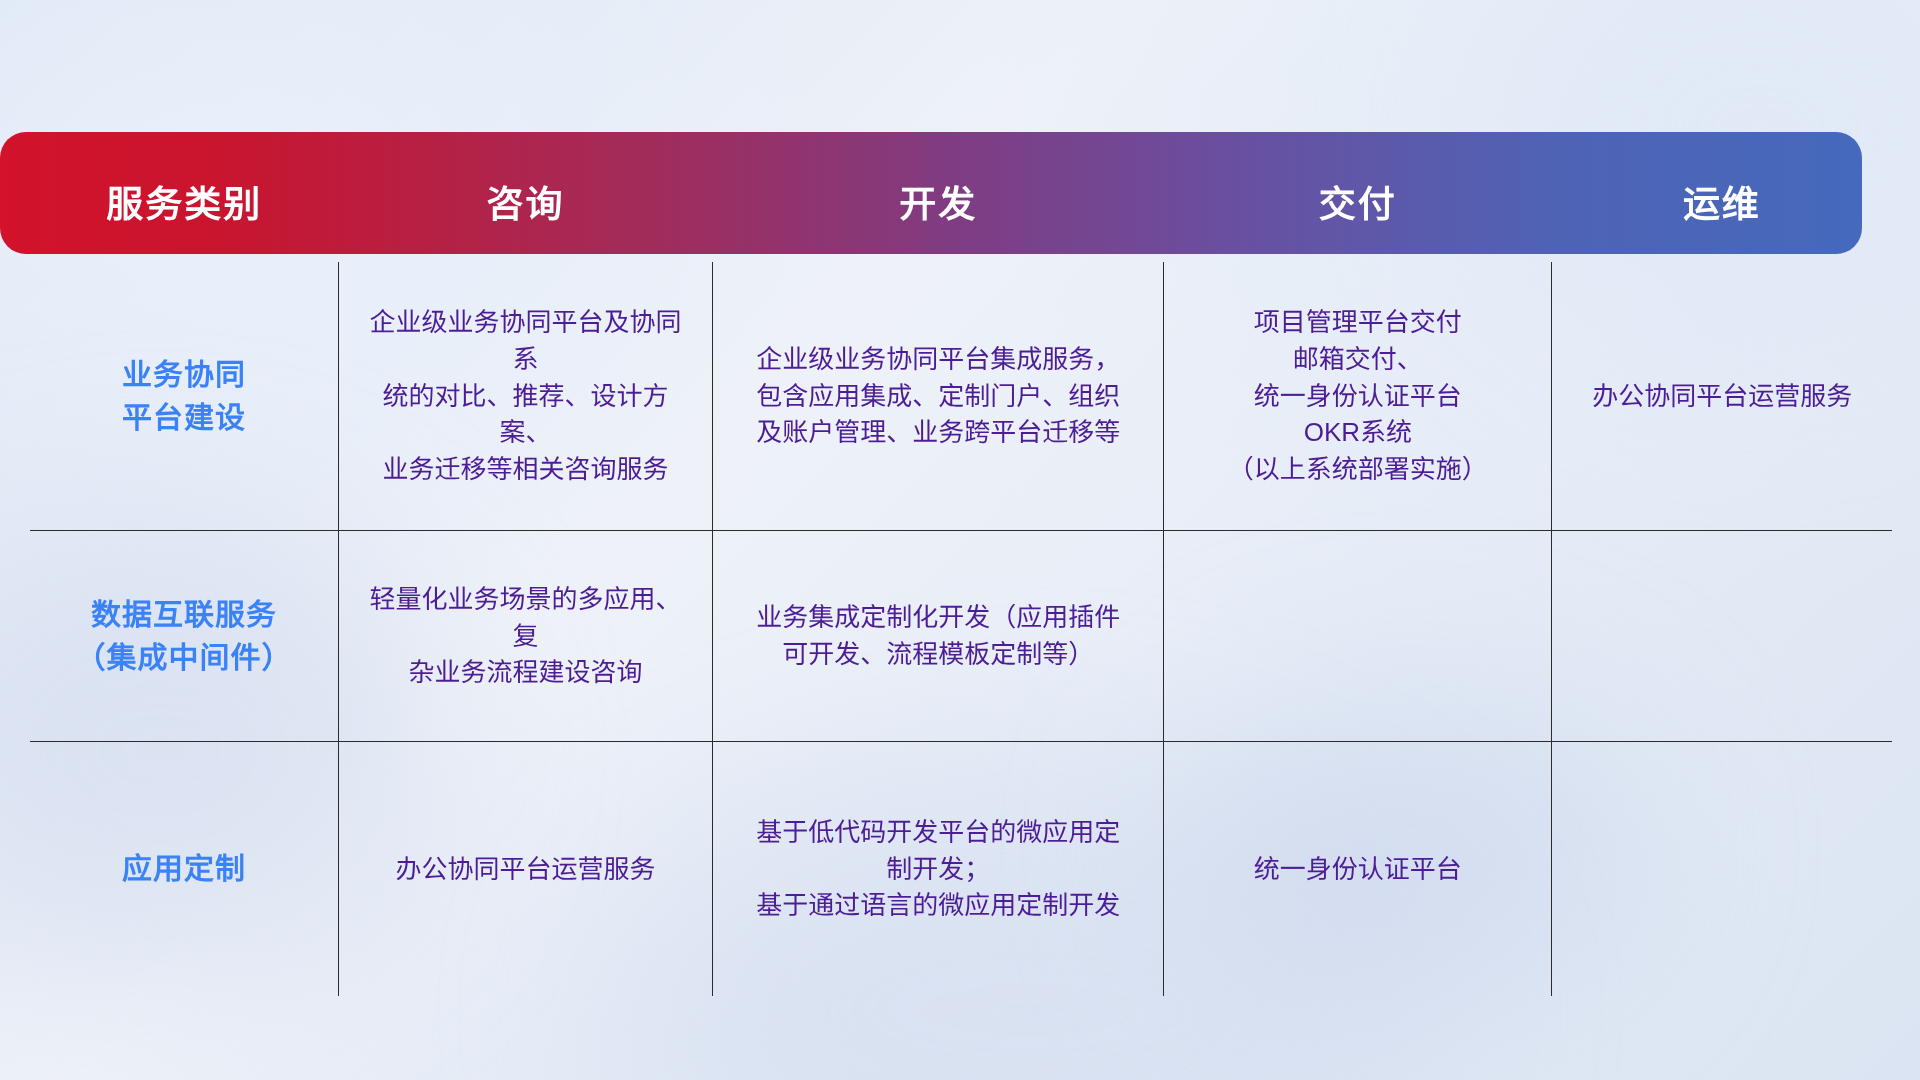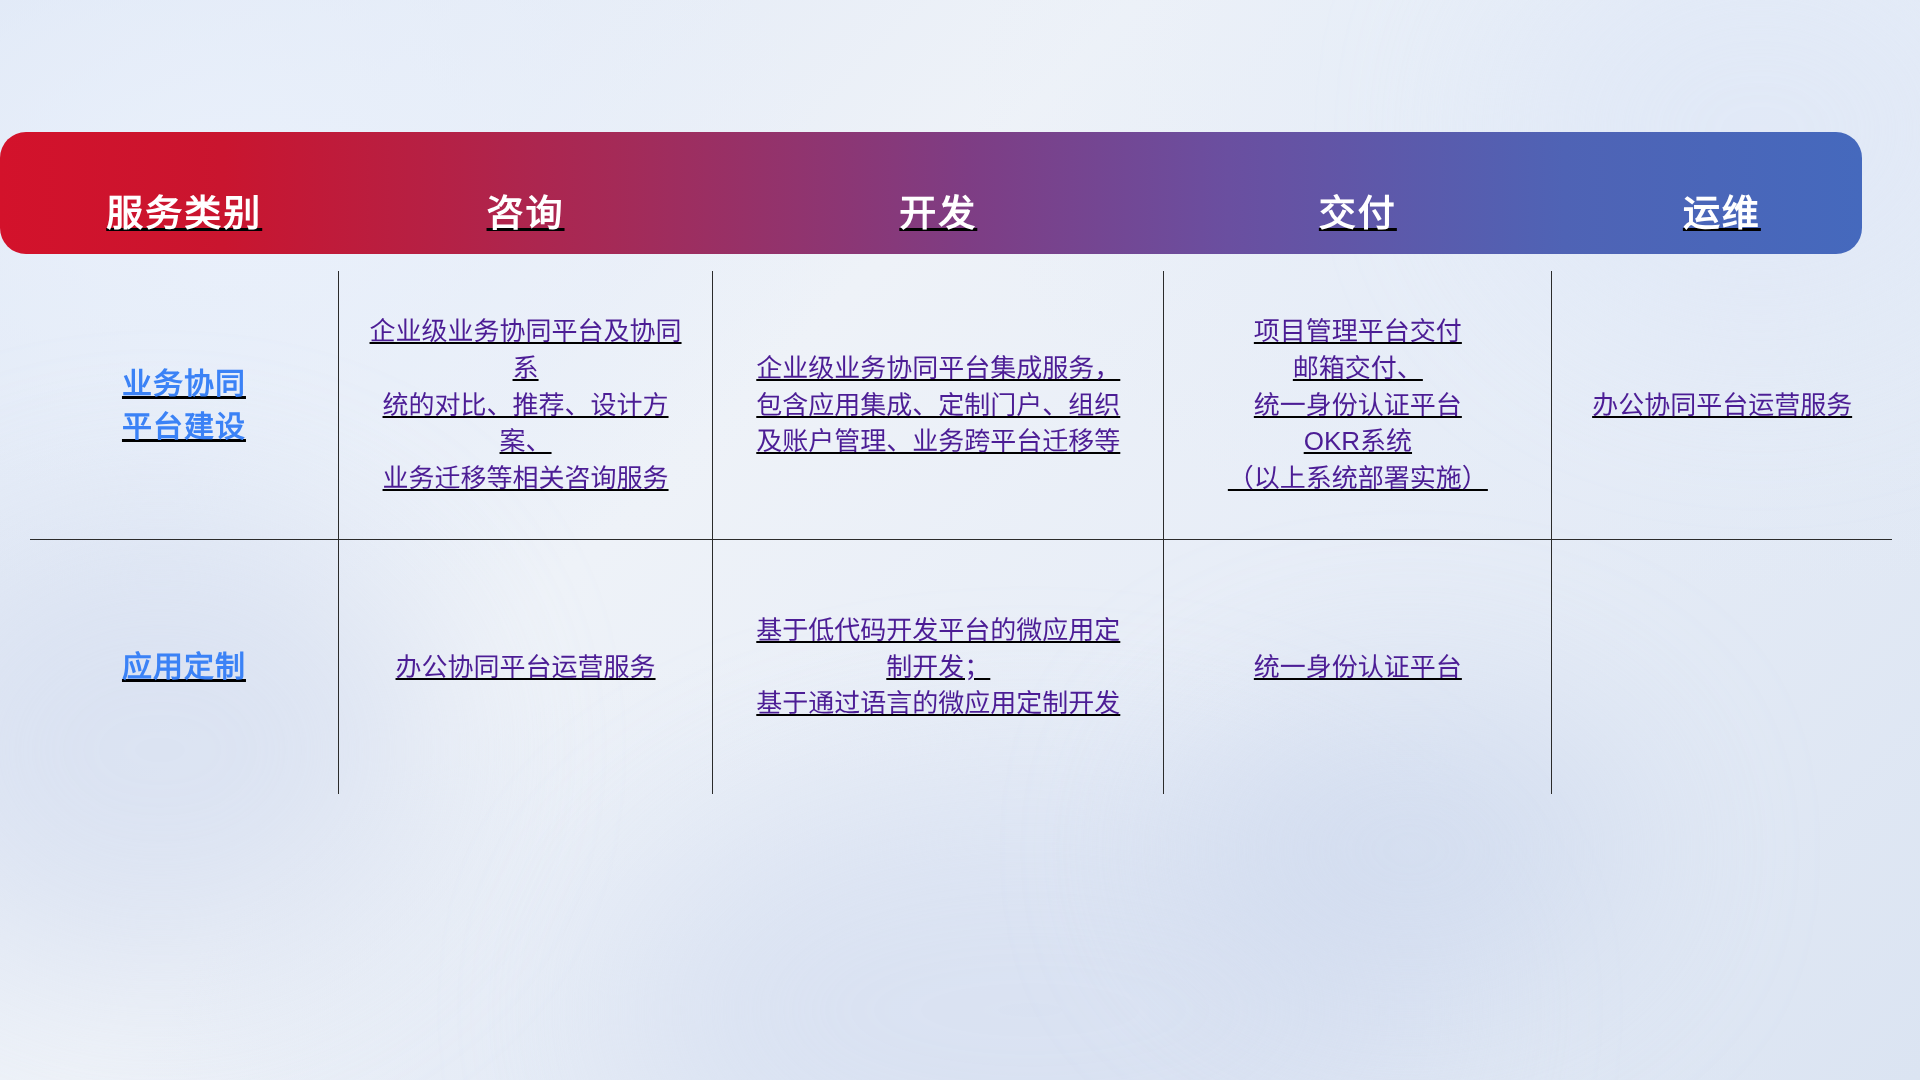--- a/index.html
+++ b/index.html
@@ -33,23 +33,22 @@
 
   .page {
     position: relative;
     width: 1920px;
     height: 1080px;
   }
 
   .table-wrap {
     position: absolute;
     left: 30px;
-    top: 149px;
+    top: 140px;
     width: 1862px;
-    text-decoration: underline;
   }
 
   table.service-table {
     width: 100%;
     border-collapse: collapse;
     table-layout: fixed;
   }
 
   
   thead tr {
@@ -166,20 +165,40 @@
               <span class="cell-text">项目管理平台交付
 邮箱交付、
 统一身份认证平台
 OKR系统
 （以上系统部署实施）</span>
             </td>
           <td>
               <span class="cell-text">办公协同平台运营服务</span>
             </td>
         </tr>
+        <tr class="row-2">
+          <td>
+              <span class="cell-text">数据互联服务
+（集成中间件）</span>
+            </td>
+          <td>
+              <span class="cell-text">轻量化业务场景的多应用、复
+杂业务流程建设咨询</span>
+            </td>
+          <td>
+              <span class="cell-text">业务集成定制化开发（应用插件
+可开发、流程模板定制等）</span>
+            </td>
+          <td>
+              <span class="cell-text"></span>
+            </td>
+          <td>
+              <span class="cell-text"></span>
+            </td>
+        </tr>
         <tr class="row-3">
           <td>
               <span class="cell-text">应用定制</span>
             </td>
           <td>
               <span class="cell-text">办公协同平台运营服务</span>
             </td>
           <td>
               <span class="cell-text">基于低代码开发平台的微应用定
 制开发；

